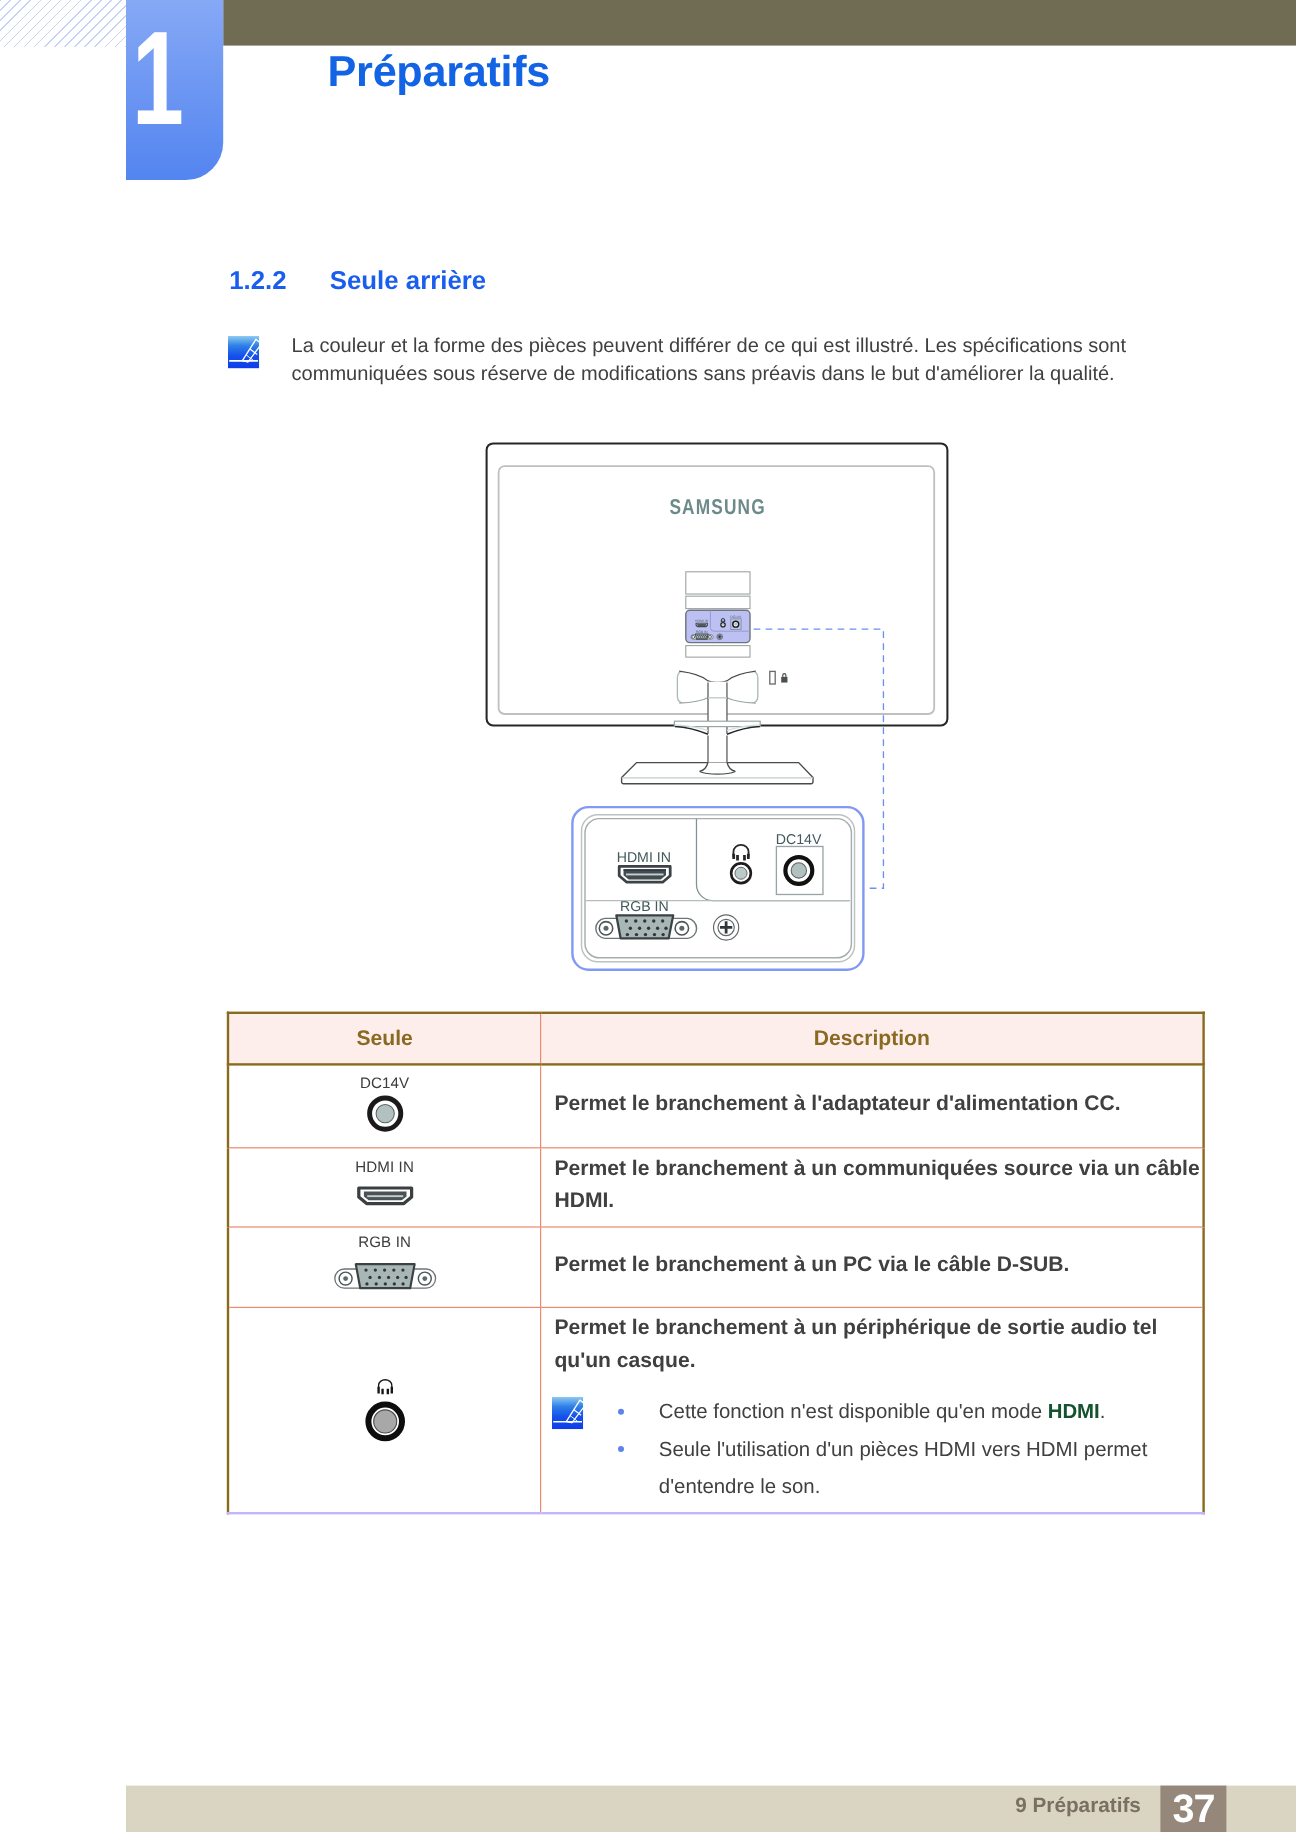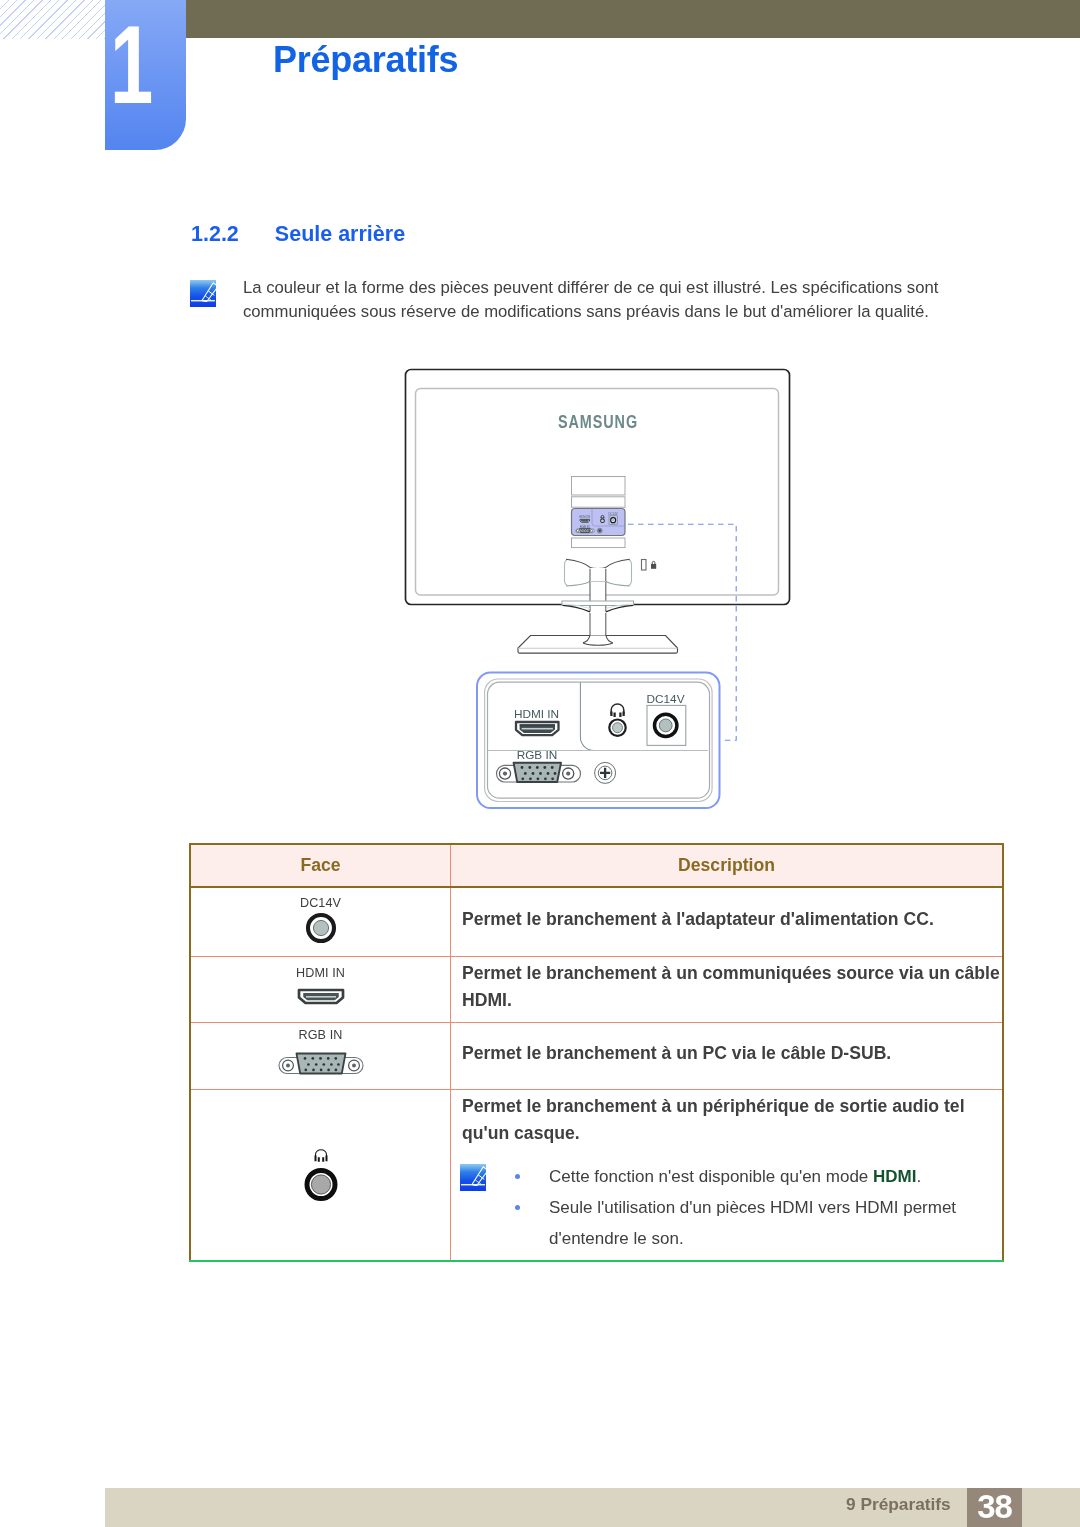--- a/index.html
+++ b/index.html
@@ -42,21 +42,21 @@
   table.ports td,table.ports th{border:1px solid #ea8a6e;padding:0;vertical-align:middle;}
   table.ports thead th{background:#fdeeec;border-top:2px solid #8a6a1f;
      border-bottom:2px solid #8a6a1f;
      color:#8a6a22;font-size:17.6px;font-weight:bold;height:41px;}
   table.ports tbody tr:nth-child(1) td{height:68px;}
   table.ports tbody tr:nth-child(2) td{height:65px;}
   table.ports tbody tr:nth-child(3) td{height:66px;}
   table.ports tbody tr:nth-child(4) td{height:170px;}
   table.ports tr td:first-child,table.ports tr th:first-child{border-left:2px solid #8a6a1f;}
   table.ports tr td:last-child,table.ports tr th:last-child{border-right:2px solid #8a6a1f;}
-  table.ports tbody tr:last-child td{border-bottom:2px solid #22c55e;}
+  table.ports tbody tr:last-child td{border-bottom:2px solid #c4b5fd;}
   .cport{width:259px;text-align:center;}
   .cdesc{padding:0 0 0 11px !important;color:#404040;font-size:17.6px;line-height:27px;}
   .plabel{font-size:12.6px;color:#3d3d3d;letter-spacing:.1px;margin-bottom:9px;line-height:12px;}
   table.ports tbody tr:nth-child(1) .plabel{margin-bottom:1px;}
   table.ports tbody tr:nth-child(1) .pcellwrap{top:-2px;}
   .pcellwrap{padding:0;position:relative;top:-4px;}
   .picon{display:flex;justify-content:center;align-items:center;}
   .picon svg{display:block;}
   .dtxt{padding:0;position:relative;top:-3px;font-weight:bold;}
 
@@ -279,21 +279,21 @@
       <circle cx="605.1" cy="772.9" r="10.5" fill="#ffffff" stroke="#60686a" stroke-width="0.95"></circle>
       <circle cx="605.1" cy="772.9" r="6.8" fill="#ffffff" stroke="#60686a" stroke-width="0.95"></circle>
       <path d="M605.1 767.8 V778 M600 772.9 H610.2" stroke="#30373a" stroke-width="2.3" stroke-linecap="butt"></path>
     </g>
   </svg>
   </div>
 
   <table class="ports">
     <thead>
         <tr>
-      <th class="cport">Face</th>
+      <th class="cport">Seule</th>
       <th>Description</th>
     </tr>
       </thead>
     <tbody>
         <tr>
           <td class="cport">
             <div class="pcellwrap">
               <div class="plabel">DC14V</div>
               <div class="picon">
                 <svg viewBox="0 0 32 34" width="32" height="34">
@@ -402,15 +402,15 @@
               </ul>
             </div>
           </td>
         </tr>
       </tbody>
   </table>
 
   <div class="footband"></div>
   <div class="foottext">9 Préparatifs</div>
   <div class="pagebox">
-    <span>38</span>
+    <span>37</span>
   </div>
 </div>
 
 </body></html>

